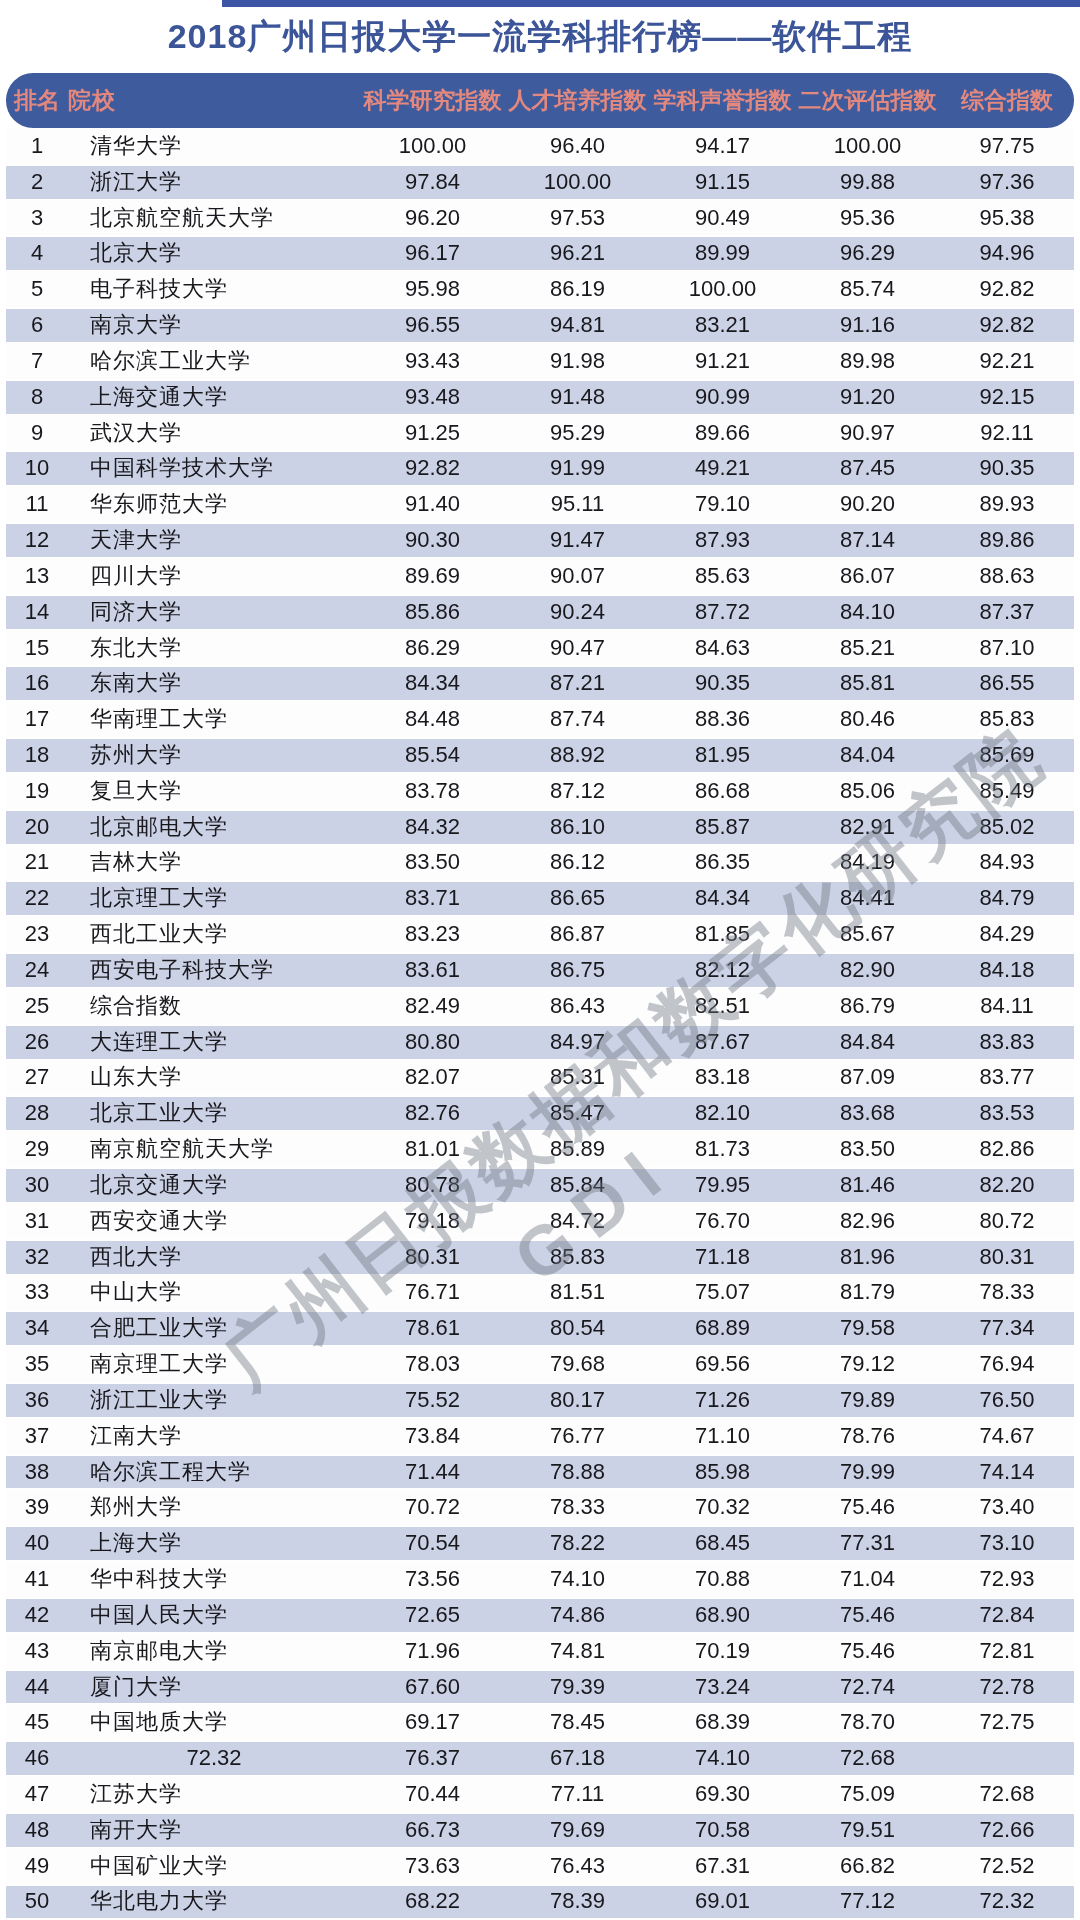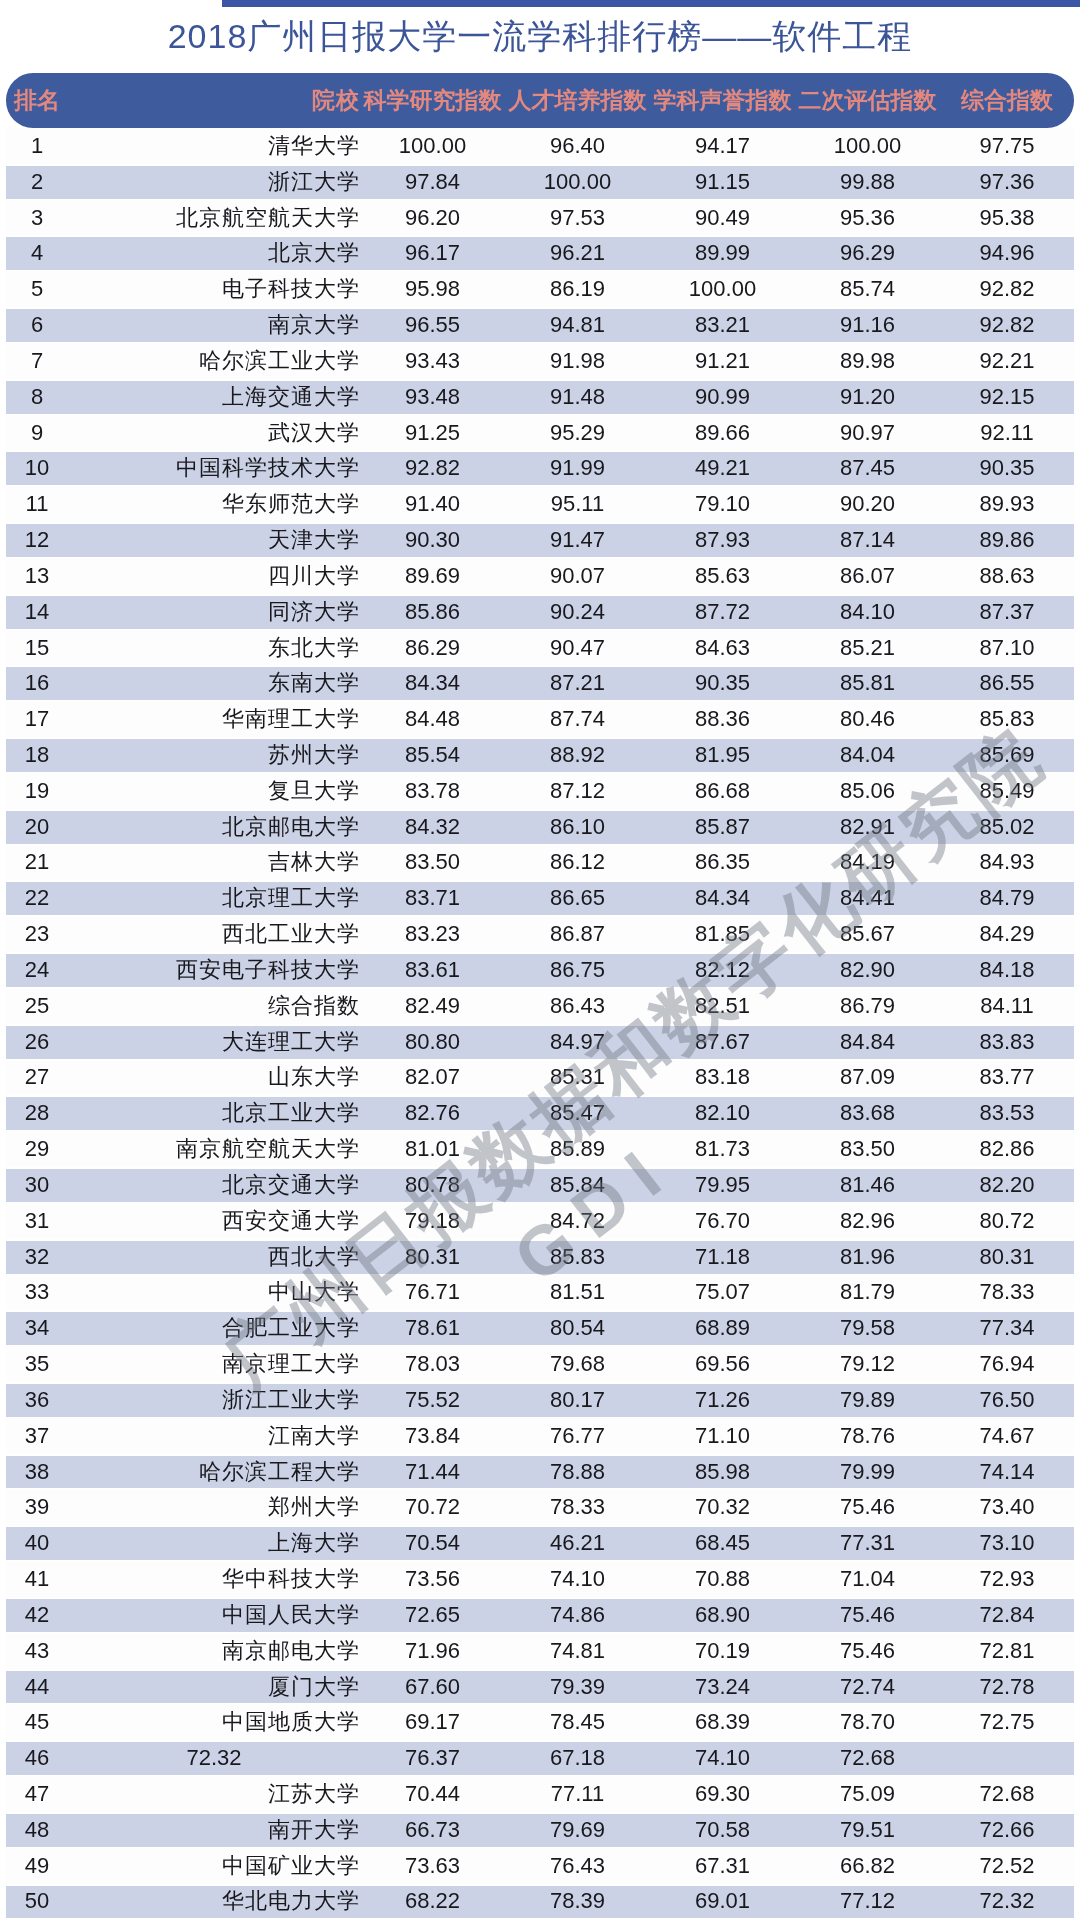--- a/index.html
+++ b/index.html
@@ -10,42 +10,42 @@
     overflow: hidden;
     font-family: "Liberation Sans", "DejaVu Sans", sans-serif;
   }
   .top-strip {
     position: absolute; top: 0; left: 222px; right: 0; height: 7px;
     background: #3c55a5;
   }
   .page-title {
     position: absolute; top: 14px; left: 0; width: 100%;
     text-align: center;
-    font-size: 34px; font-weight: normal;
+    font-size: 34px; font-weight: bold;
     color: #3b5598;
     letter-spacing: 1px;
     margin: 0;
   }
   .ranking-table {
     position: absolute; top: 73px; left: 6px; right: 6px;
   }
   .trow {
     display: grid;
     grid-template-columns: 62px 292px 145px 145px 145px 145px 134px;
     align-items: center;
   }
   .trow > div {
     text-align: center;
     font-size: 22px;
     color: #18181d;
     white-space: nowrap;
     overflow: hidden;
   }
   .trow > div.cell-name {
-    text-align: right;
+    text-align: left;
     padding-left: 22px;
     letter-spacing: 1px;
   }
   .header-row {
     height: 55px;
     background: #3e5b9d;
     border-radius: 27px;
   }
   .header-row > div {
     font-weight: bold;
@@ -446,21 +446,21 @@
         <div class="cell-num">70.72</div>
         <div class="cell-num">78.33</div>
         <div class="cell-num">70.32</div>
         <div class="cell-num">75.46</div>
         <div class="cell-num">73.40</div>
       </div>
       <div class="trow">
         <div class="cell-rank">40</div>
         <div class="cell-name">上海大学</div>
         <div class="cell-num">70.54</div>
-        <div class="cell-num">46.21</div>
+        <div class="cell-num">78.22</div>
         <div class="cell-num">68.45</div>
         <div class="cell-num">77.31</div>
         <div class="cell-num">73.10</div>
       </div>
       <div class="trow">
         <div class="cell-rank">41</div>
         <div class="cell-name">华中科技大学</div>
         <div class="cell-num">73.56</div>
         <div class="cell-num">74.10</div>
         <div class="cell-num">70.88</div>

